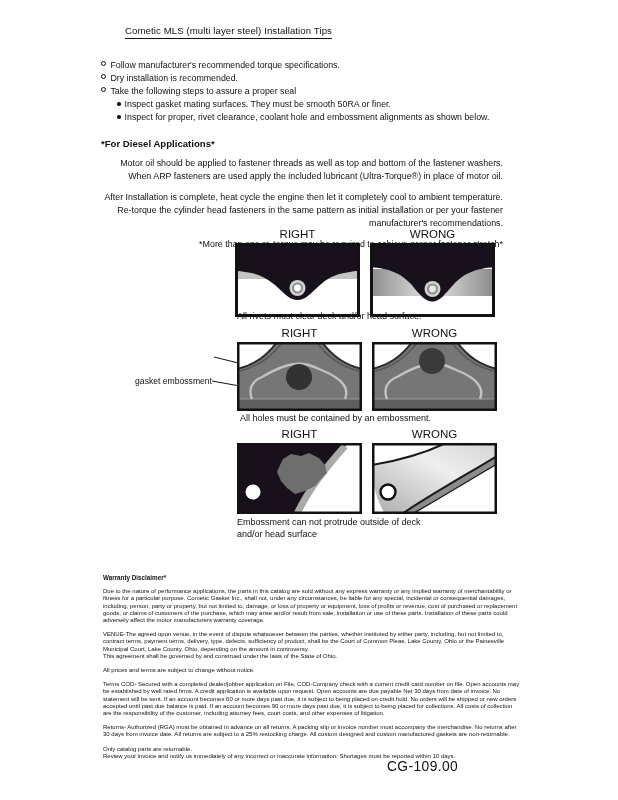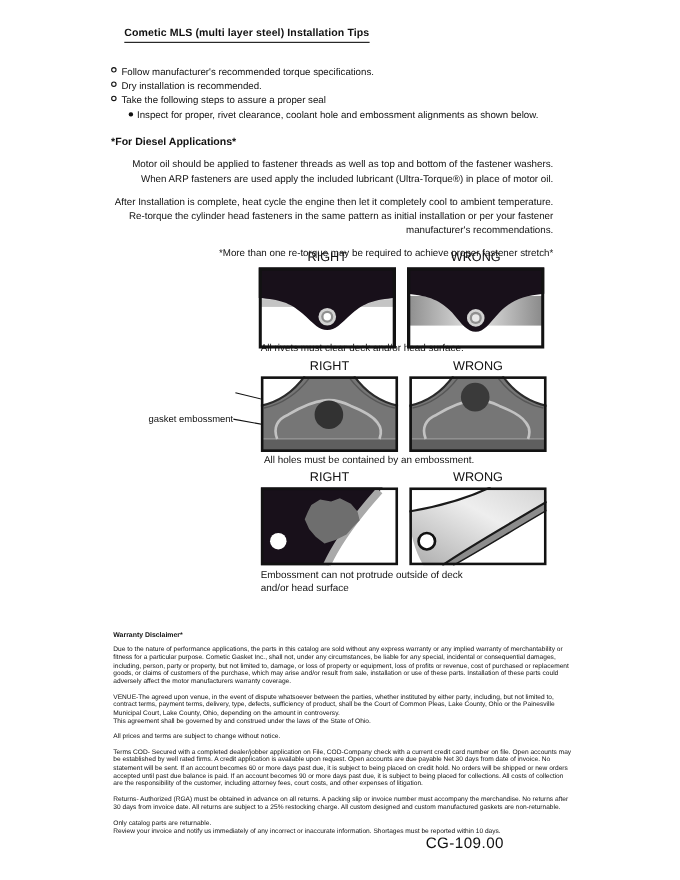--- a/index.html
+++ b/index.html
@@ -3,21 +3,21 @@
 <meta charset="utf-8">
 <style>
   html,body { margin:0; padding:0; background:#ffffff; }
   #page {
     position:relative; width:618px; height:800px; background:#ffffff;
     color:#111; font-family:"Liberation Sans", sans-serif; overflow:hidden;
   }
   
   .header { position:absolute; left:101px; top:20px; width:424px; }
   .title {
-    display:inline-block; margin-left:12px; font-size:9.6px; font-weight:bold;
+    display:inline-block; margin-left:24px; font-size:9.6px; font-weight:normal;
     border-bottom:1.3px solid #111; padding-bottom:1.5px; letter-spacing:0.1px;
   }
   .bullets { margin-top:20px; font-size:8.8px; line-height:13.2px; }
   .bullet::before {
     content:""; display:inline-block; width:3.4px; height:3.4px;
     border:0.9px solid #111; border-radius:50%; margin-right:4px; margin-bottom:1.5px;
   }
   .subbullet { margin-left:16px; }
   .subbullet::before {
     content:""; display:inline-block; width:3.6px; height:3.6px;
@@ -44,20 +44,21 @@
 <body>
 
 <div id="page">
 
   <div class="header">
     <div class="title">Cometic MLS (multi layer steel) Installation Tips</div>
     <div class="bullets">
       <div class="bullet">Follow manufacturer's recommended torque specifications.</div>
       <div class="bullet">Dry installation is recommended.</div>
       <div class="bullet">Take the following steps to assure a proper seal</div>
+      <div class="subbullet">Inspect gasket mating surfaces.  They must be smooth 50RA or finer.</div>
       <div class="subbullet">Inspect for proper, rivet clearance, coolant hole and embossment alignments as shown below.</div>
     </div>
     <div class="diesel-heading">*For Diesel Applications*</div>
     <div class="para">Motor oil should be applied to fastener threads as well as top and bottom of the fastener washers. When ARP fasteners are used apply the included lubricant (Ultra-Torque®) in place of motor oil.</div>
     <div class="para">After Installation is complete, heat cycle the engine then let it completely cool to ambient temperature. Re-torque the cylinder head fasteners in the same pattern as initial installation or per your fastener manufacturer's recommendations.</div>
     <div class="para">*More than one re-torque may be required to achieve proper fastener stretch*</div>
   </div>
 
   <div class="dg-label" style="left:235px; top:228px;">RIGHT</div>
   <div class="dg-label" style="left:370px; top:228px;">WRONG</div>

